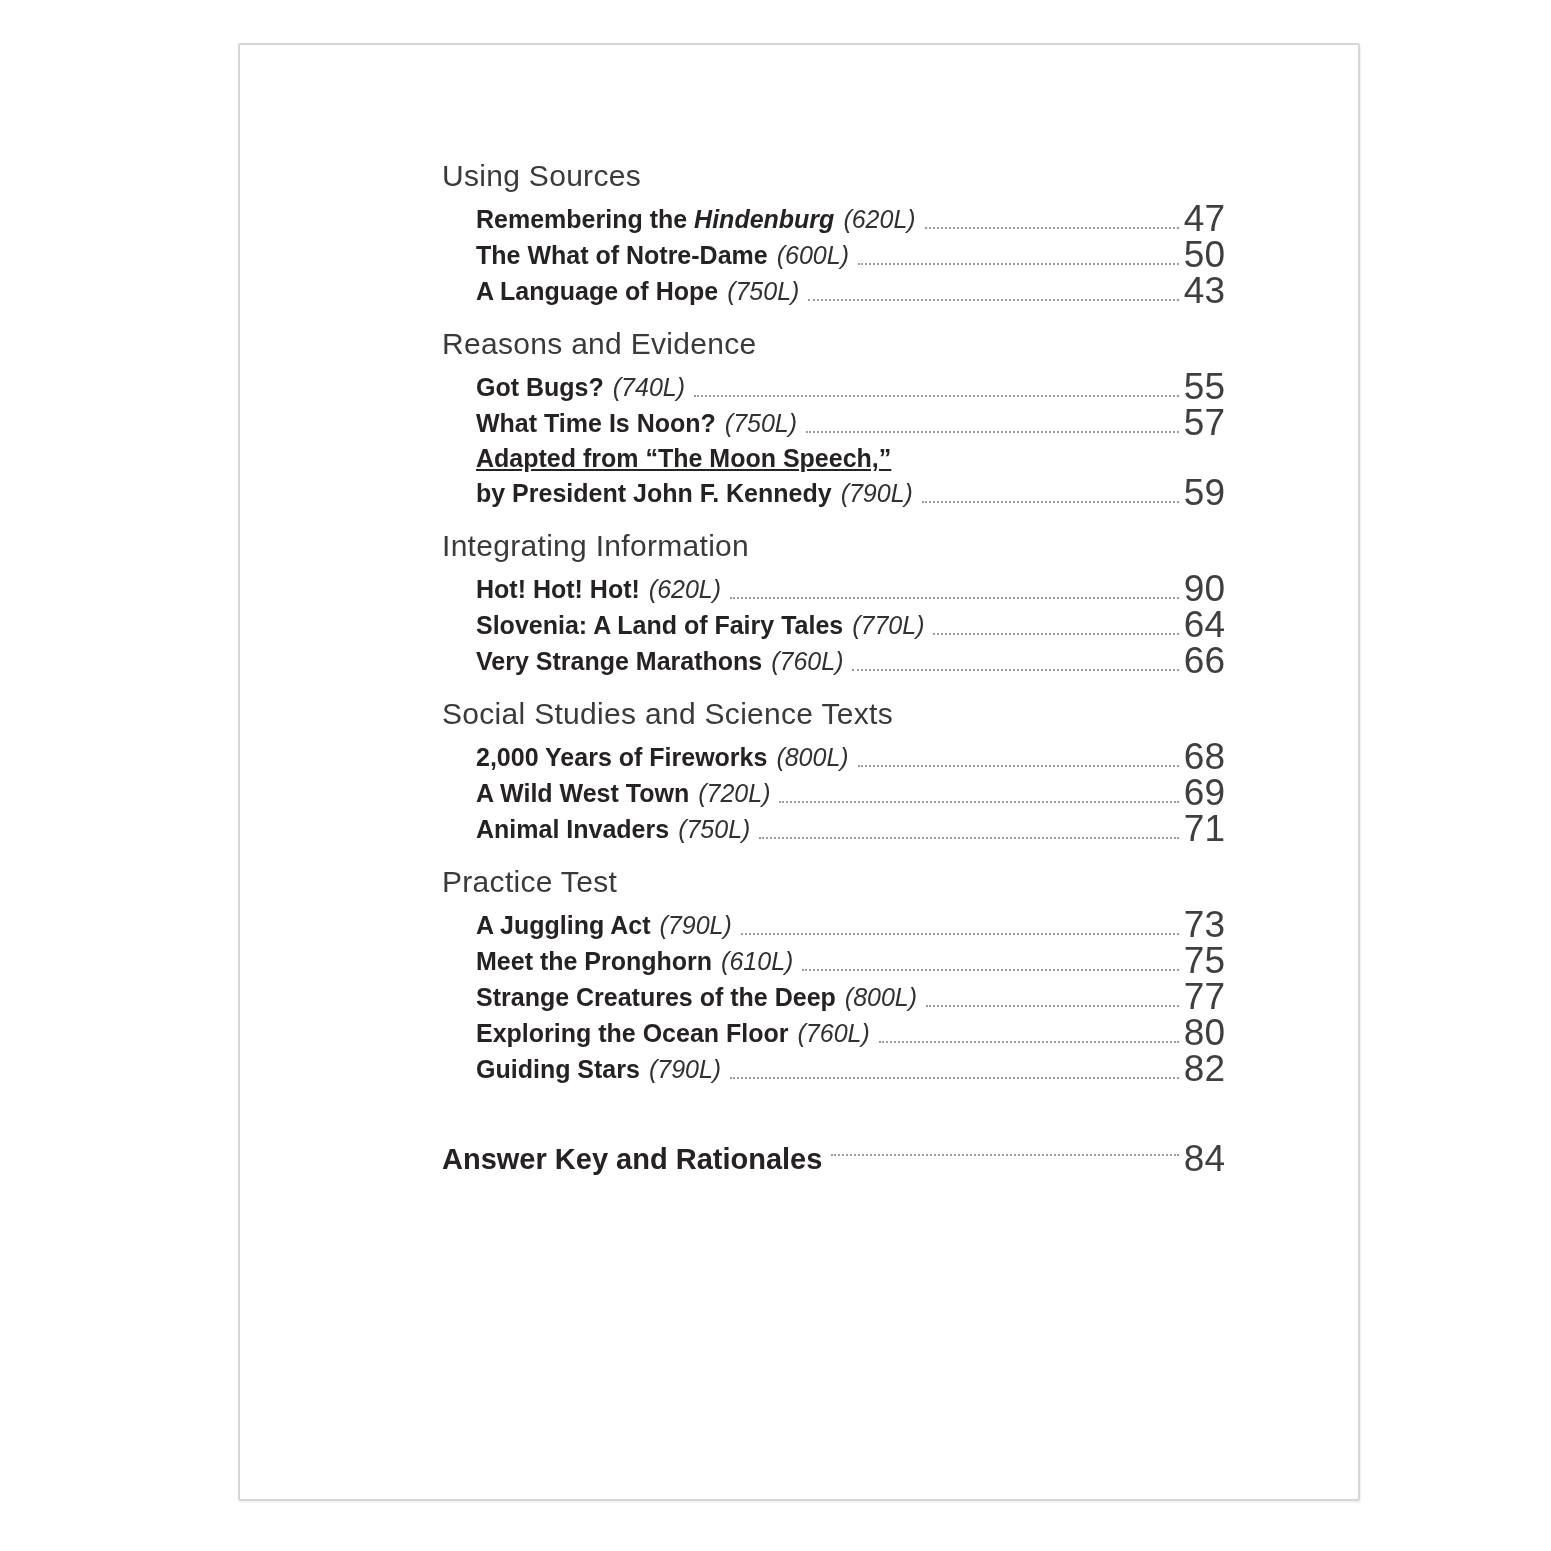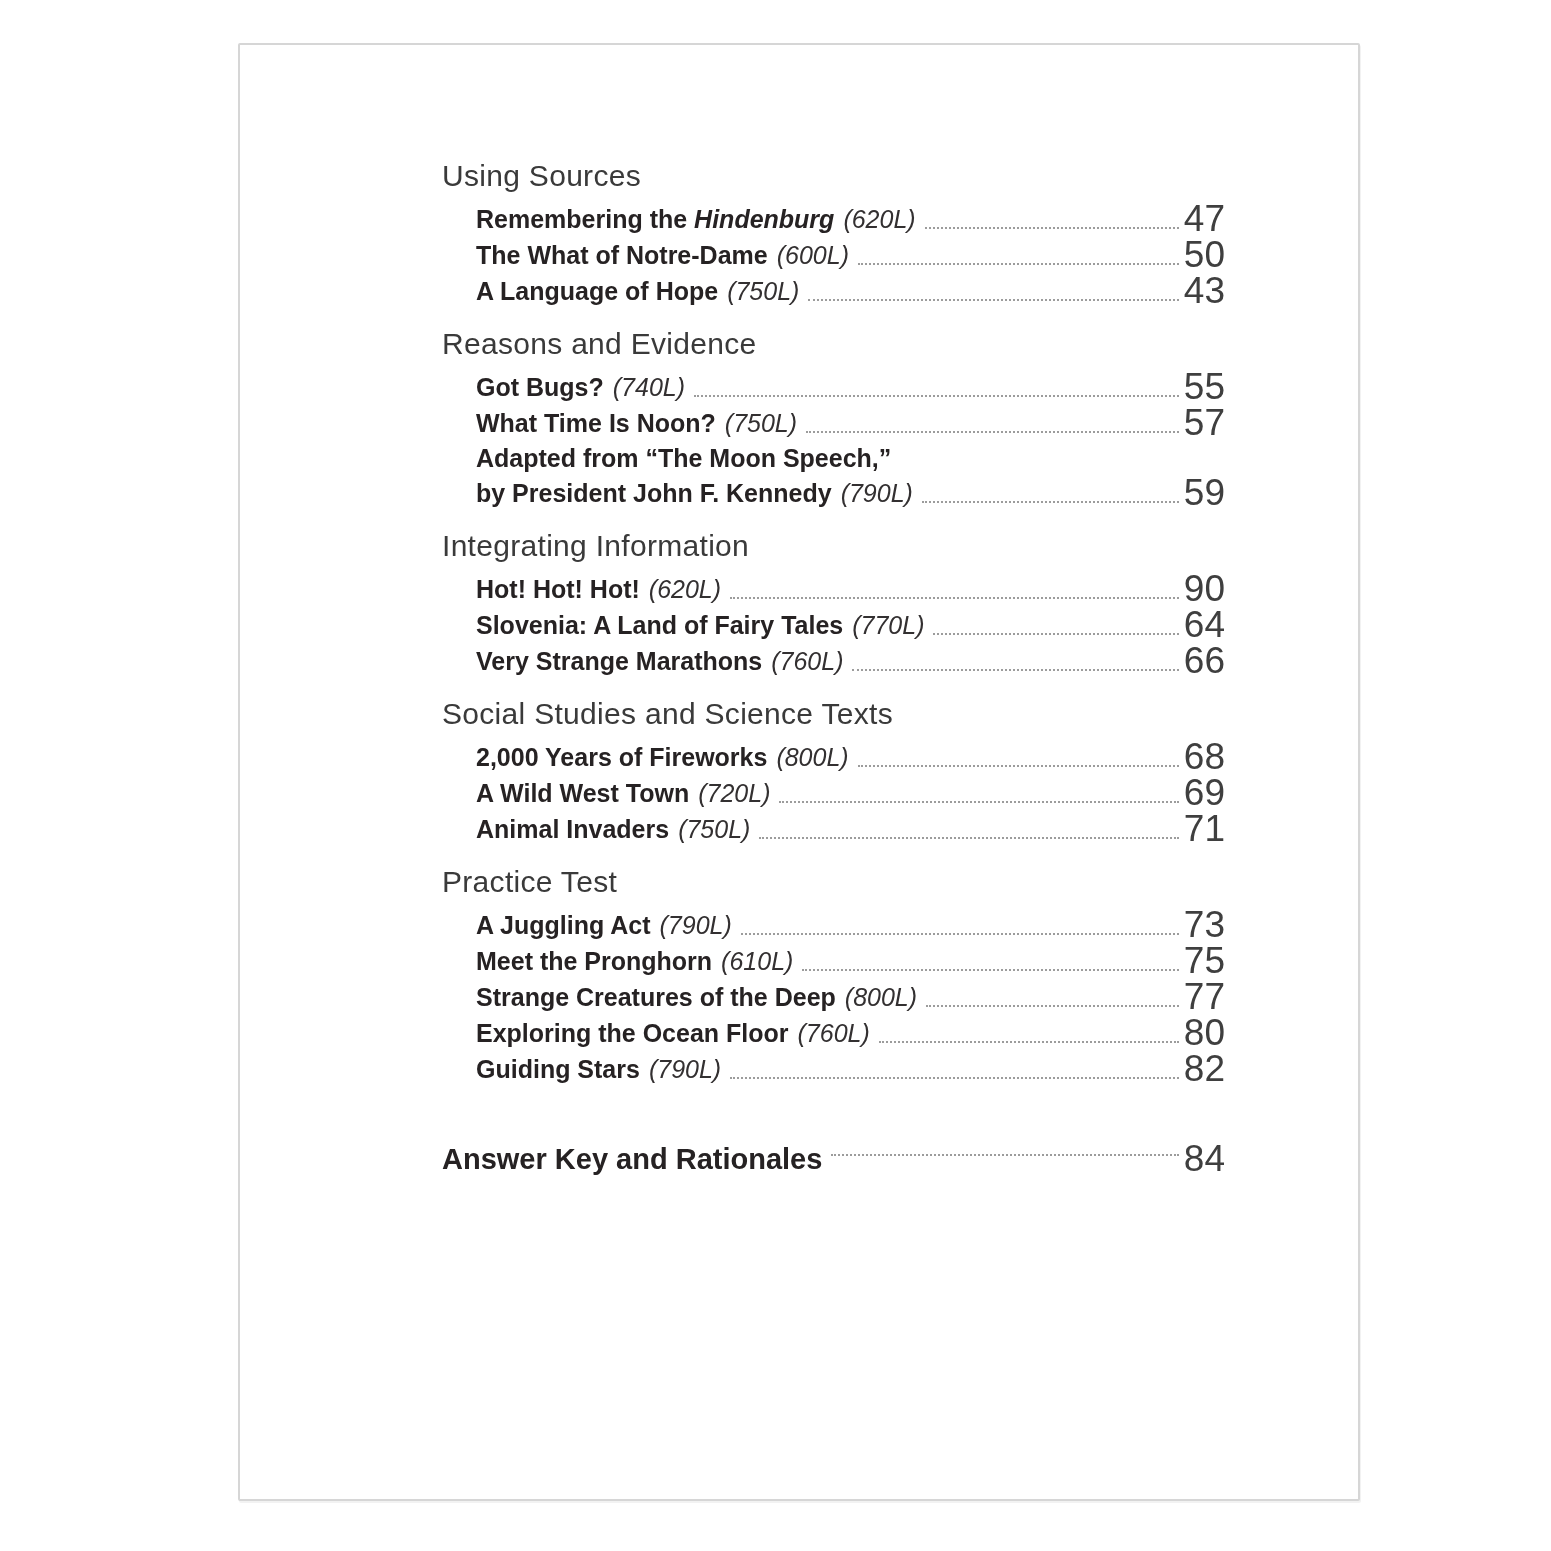--- a/index.html
+++ b/index.html
@@ -38,21 +38,21 @@
     margin: 0 0 6px 0;
   }
   .item {
     display: flex;
     align-items: flex-end;
     padding-left: 34px;
     font-size: 25px;
     line-height: 36px;
     color: #262223;
   }
-  .item.noleader { line-height: 34px; }
+  .item.noleader { line-height: 34px; text-decoration: underline; }
   .b  { font-weight: 700; color: #262223; }
   .i  { font-style: italic; }
   .lex {
     font-style: italic;
     font-weight: 400;
     color: #333031;
     margin-left: 9px;
   }
   .leader {
     flex: 1 1 auto;

